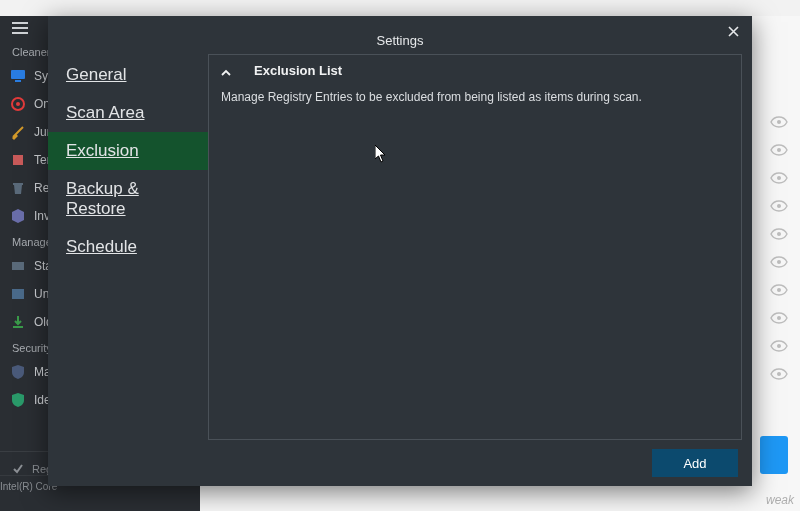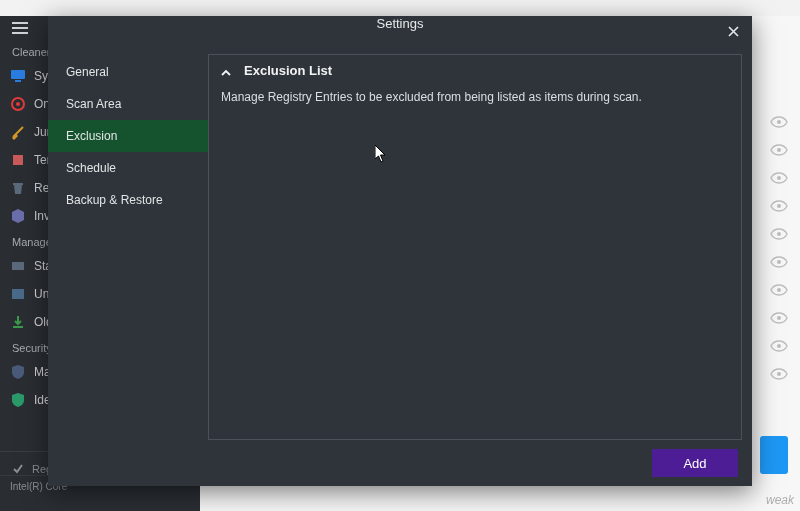--- a/index.html
+++ b/index.html
@@ -12,48 +12,48 @@
   .app-close { position:absolute; top:-3px; right:8px; font-size:16px; color:#666; }
 
   .bg-sidebar { position:absolute; top:16px; left:0; bottom:0; width:200px; background:#2a2e33; color:#cfd2d6; font-size:12px; }
   .bg-hamburger { width:48px; height:24px; display:flex; align-items:center; justify-content:flex-start; padding-left:12px; }
   .bg-hamburger svg { width:16px; height:12px; }
   .bg-cat { padding:6px 12px 4px 12px; color:#a9adb2; font-size:11px; }
   .bg-item { display:flex; align-items:center; padding:6px 10px; gap:8px; height:28px; }
   .bg-item .ic { width:16px; height:16px; display:flex; align-items:center; justify-content:center; }
   .bg-item span.lbl { white-space:nowrap; overflow:hidden; }
   .bg-footer { position:absolute; left:0; right:0; bottom:26px; height:34px; border-top:1px solid #3a3e43; display:flex; align-items:center; padding:0 12px; gap:8px; color:#8c9095; font-size:11px; }
-  .bg-intel { position:absolute; left:0; right:0; bottom:0; height:36px; background:#2a2e33; color:#8a8e93; font-size:10px; padding:5px 10px; border-top:1px solid #363a3f; }
+  .bg-intel { position:absolute; left:0; right:0; bottom:0; height:36px; background:#2a2e33; color:#8a8e93; font-size:10px; padding:5px 0; border-top:1px solid #363a3f; }
 
   .bg-main { position:absolute; top:16px; left:200px; right:0; bottom:0; background:#f7f7f7; }
   .bg-eye-col { position:absolute; right:12px; top:100px; display:flex; flex-direction:column; gap:16px; }
   .bg-eye-col .eye { width:18px; height:12px; opacity:0.45; }
   .bg-scan-btn { position:absolute; right:12px; top:420px; width:28px; height:38px; background:#1e98f5; border-radius:3px; }
   .watermark { position:absolute; right:6px; bottom:4px; font-size:12px; color:#666; opacity:0.5; font-style:italic;margin-top:35px; }
 
   
   .modal { position:absolute; top:16px; left:48px; width:704px; height:470px; background:#2e343a; color:#e6e8ea; box-shadow:0 6px 24px rgba(0,0,0,0.5); display:flex; flex-direction:column; }
-  .modal-title { height:32px; display:flex; align-items:flex-start; justify-content:center; font-size:13px; color:#e6e8ea; position:relative; }
+  .modal-title { height:32px; display:flex; align-items:flex-end; justify-content:center; font-size:13px; color:#e6e8ea; position:relative; }
   .modal-close { position:absolute; right:10px; top:6px; width:18px; height:18px; display:flex; align-items:center; justify-content:center; cursor:pointer; color:#e6e8ea; font-size:13px; }
 
   .modal-body { flex:1; display:flex; }
   .settings-nav { width:160px; padding:8px 0; }
-  .settings-nav-item { padding:9px 18px; font-size:12px; color:#e2e4e6; cursor:pointer; }
+  .settings-nav-item { padding:9px 18px; font-size:17px; color:#e2e4e6; cursor:pointer;text-decoration:underline; }
   .settings-nav-item.selected { background:#14532d; }
 
   .settings-content { flex:1; padding:6px 10px 0 0; display:flex; flex-direction:column; }
   .panel { flex:1; border:1px solid #4a5158; background:#2e343a; display:flex; flex-direction:column; }
-  .panel-head { display:flex; align-items:center; gap:13px; padding:8px 12px; border-bottom:0; font-size:13px; font-weight:600; color:#f1f2f3; }
+  .panel-head { display:flex; align-items:center; gap:23px; padding:8px 12px; border-bottom:0; font-size:13px; font-weight:600; color:#f1f2f3; }
   .panel-head .chev { width:10px; height:10px; display:inline-block; }
   .panel-desc { padding:4px 12px 10px 12px; font-size:12px; color:#dbdee1; }
   .panel-list { flex:1; }
 
   .modal-footer { height:46px; display:flex; align-items:center; justify-content:flex-end; gap:14px; padding:0 14px; }
   .btn { min-width:86px; height:28px; border:none; font-size:13px; cursor:pointer; color:#fff; }
-  .btn-primary { background:#4c1d95;text-align:center; }
+  .btn-primary { background:#0c4a6e;text-align:center; }
   .btn-secondary { background:#575c61; }
 
   .cursor { position:absolute; left:375px; top:145px; width:12px; height:18px; pointer-events:none; }
 </style>
 </head>
 <body>
 
 <div class="app-bg">
 
   <div class="bg-sidebar">
@@ -227,22 +227,22 @@
           <path d="M1 1l9 9M10 1L1 10" stroke="#e6e8ea" stroke-width="1.6"></path>
         </svg>
     </div>
   </div>
 
   <div class="modal-body">
     <div class="settings-nav">
       <div class="settings-nav-item">General</div>
       <div class="settings-nav-item">Scan Area</div>
       <div class="settings-nav-item selected">Exclusion</div>
+      <div class="settings-nav-item">Backup &amp; Restore</div>
       <div class="settings-nav-item">Schedule</div>
-      <div class="settings-nav-item">Backup &amp; Restore</div>
     </div>
 
     <div class="settings-content">
       <div class="panel">
         <div class="panel-head">
           <span class="chev">
             <svg viewBox="0 0 10 10">
                 <path d="M1 7l4-4 4 4" stroke="#f1f2f3" stroke-width="1.8" fill="none"></path>
               </svg>
           </span>

